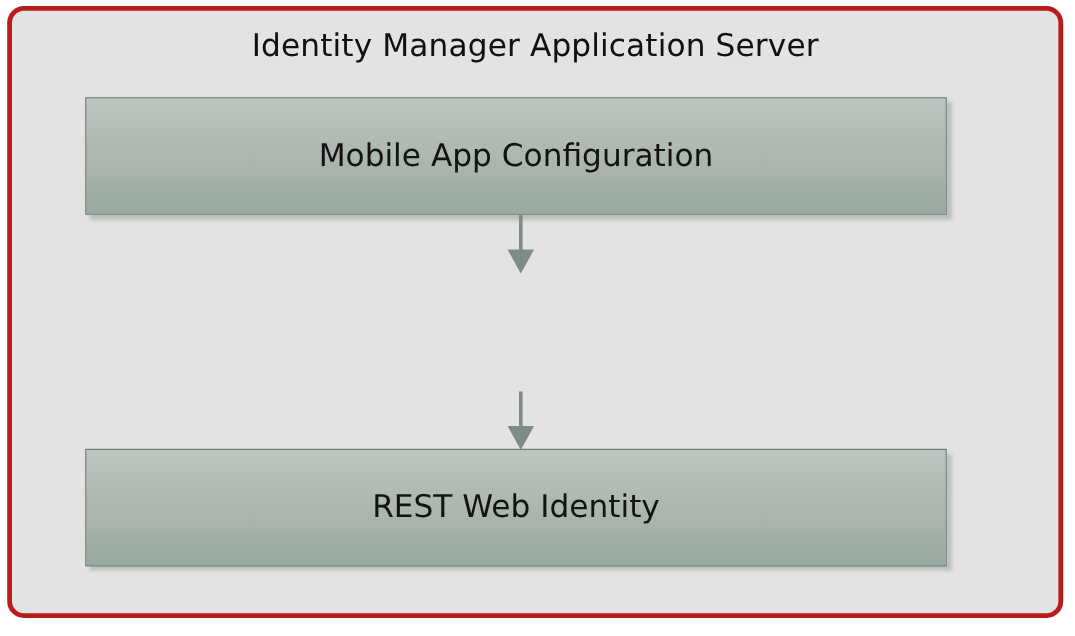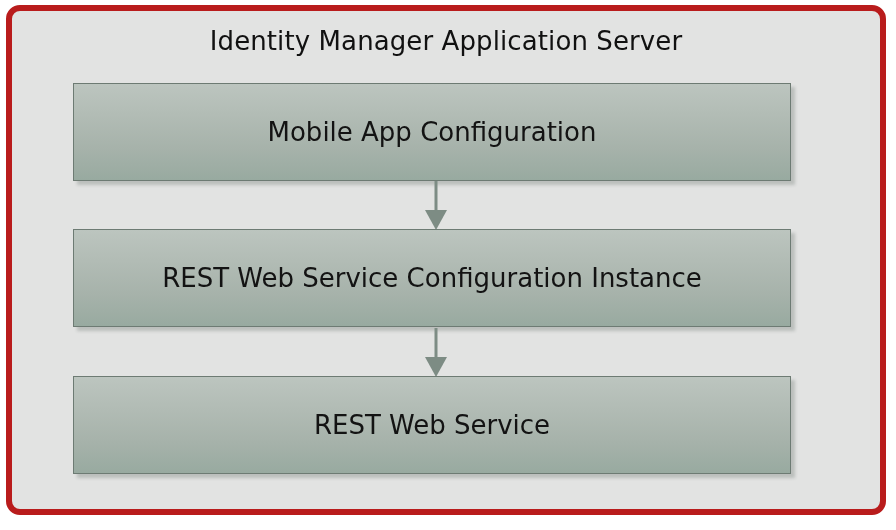--- a/index.html
+++ b/index.html
@@ -23,21 +23,21 @@
 
   
   .server-container {
     position: absolute;
     left: 6px;
     top: 5px;
     width: 880px;
     height: 510px;
     box-sizing: border-box;
     background: #e2e3e2;
-    border: 6px solid #b91c1c;
+    border: 4px solid #b91c1c;
     border-radius: 14px;
   }
 
   .server-title {
     position: absolute;
     left: 0;
     top: 14px;
     width: 100%;
     text-align: center;
     font-size: 26px;
@@ -103,29 +103,26 @@
       <span class="node-label">Mobile App Configuration</span>
     </div>
 
     <div class="arrow-connector arrow-1">
       <svg viewBox="0 0 26 50" xmlns="http://www.w3.org/2000/svg" aria-hidden="true">
         <line x1="13" y1="0" x2="13" y2="33" stroke="#7d8c84" stroke-width="3"></line>
         <polygon points="13,49 2,29 24,29" fill="#7d8c84"></polygon>
       </svg>
     </div>
 
-    <div class="node-box pos-2">
-      <span class="node-label">REST Web Service Configuration Instance</span>
-    </div>
 
     <div class="arrow-connector arrow-2">
       <svg viewBox="0 0 26 50" xmlns="http://www.w3.org/2000/svg" aria-hidden="true">
         <line x1="13" y1="0" x2="13" y2="33" stroke="#7d8c84" stroke-width="3"></line>
         <polygon points="13,49 2,29 24,29" fill="#7d8c84"></polygon>
       </svg>
     </div>
 
     <div class="node-box pos-3">
-      <span class="node-label">REST Web Service</span>
+      <span class="node-label">REST Web Identity</span>
     </div>
 
   </div>
 </div>
 
 </body></html>

